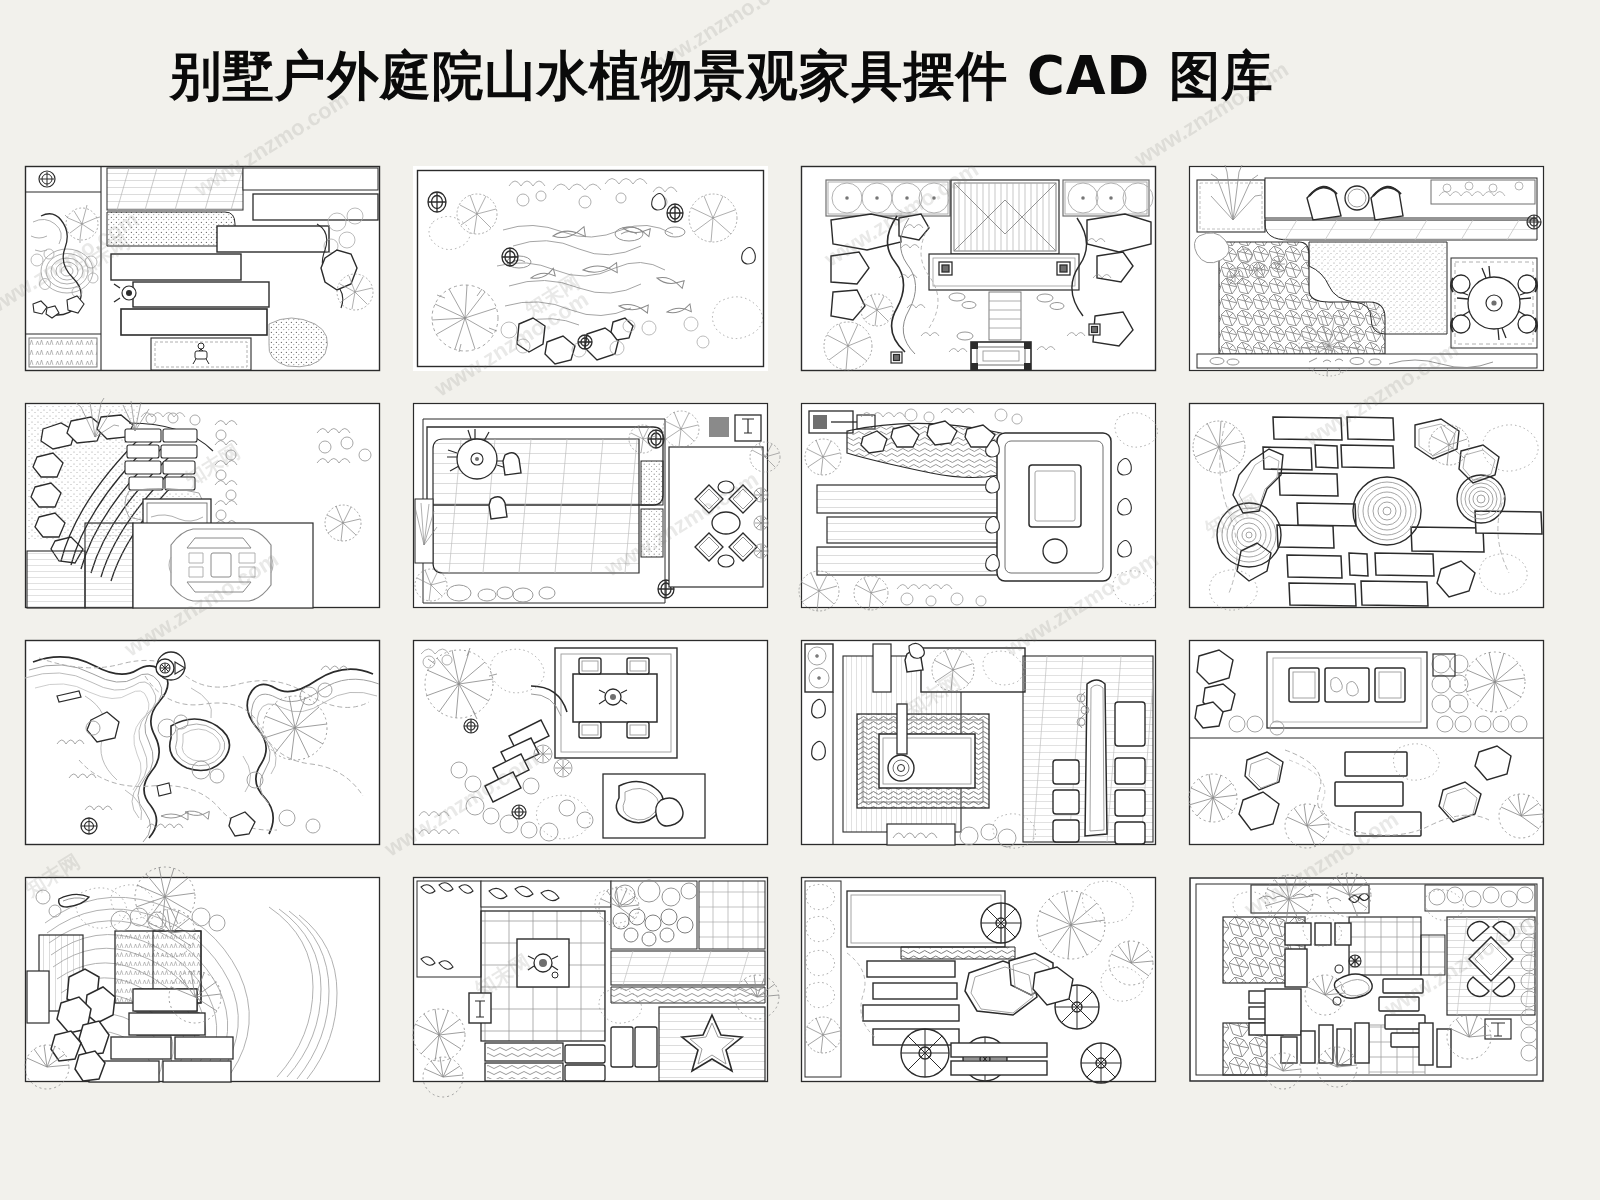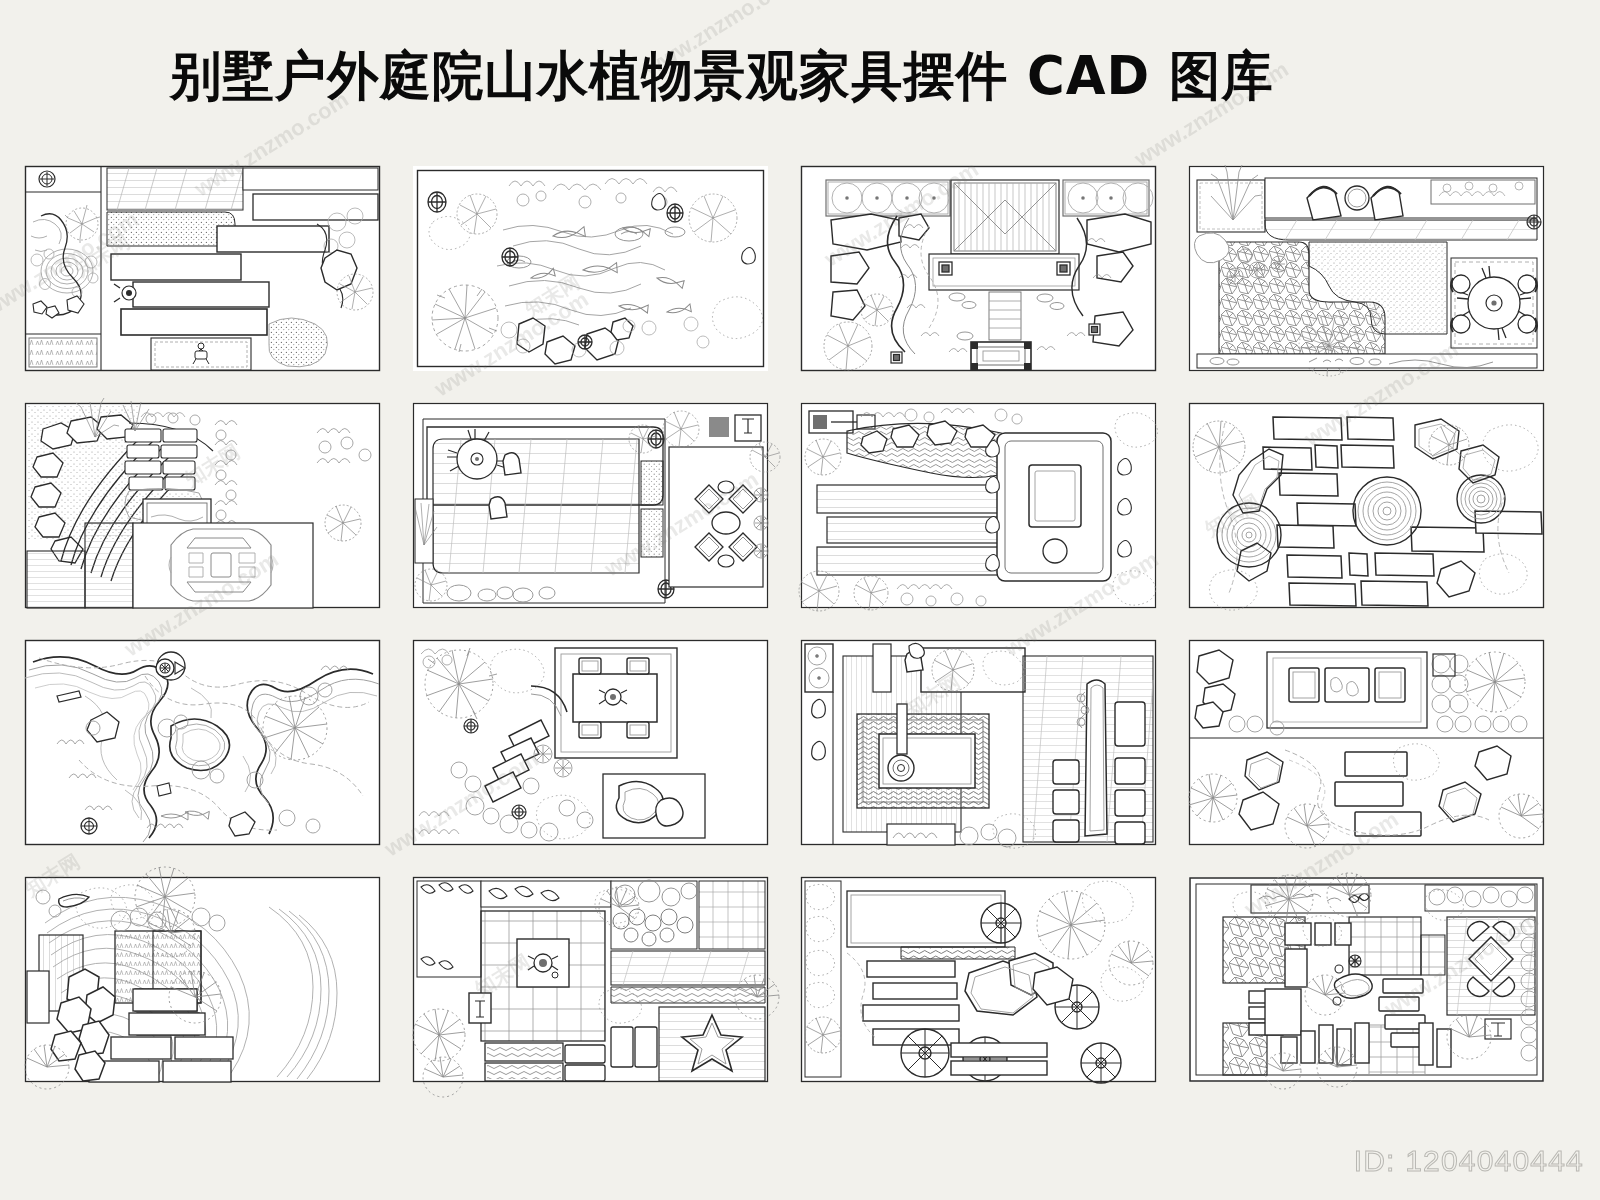--- a/index.html
+++ b/index.html
@@ -1856,15 +1856,14 @@
     <span class="wm" style="left:1130px; top:150px;  transform:rotate(-32deg);">www.znzmo.com</span>
     <span class="wm" style="left:1300px; top:430px;  transform:rotate(-32deg);">www.znzmo.com</span>
     <span class="wm wm-cn" style="left:1200px; top:520px;  transform:rotate(-32deg);">知末网</span>
     <span class="wm" style="left:1240px; top:900px;  transform:rotate(-32deg);">www.znzmo.com</span>
     <span class="wm" style="left:640px;  top:60px;   transform:rotate(-32deg);">www.znzmo.com</span>
     <span class="wm" style="left:1380px; top:1000px; transform:rotate(-32deg);">www.znzmo.com</span>
     <span class="wm wm-cn" style="left:180px;  top:470px;  transform:rotate(-32deg);">知末网</span>
   </div>
 
 
-  <div class="id-line">ID: 1204040444</div>
 
 </div>
 
 </body></html>

